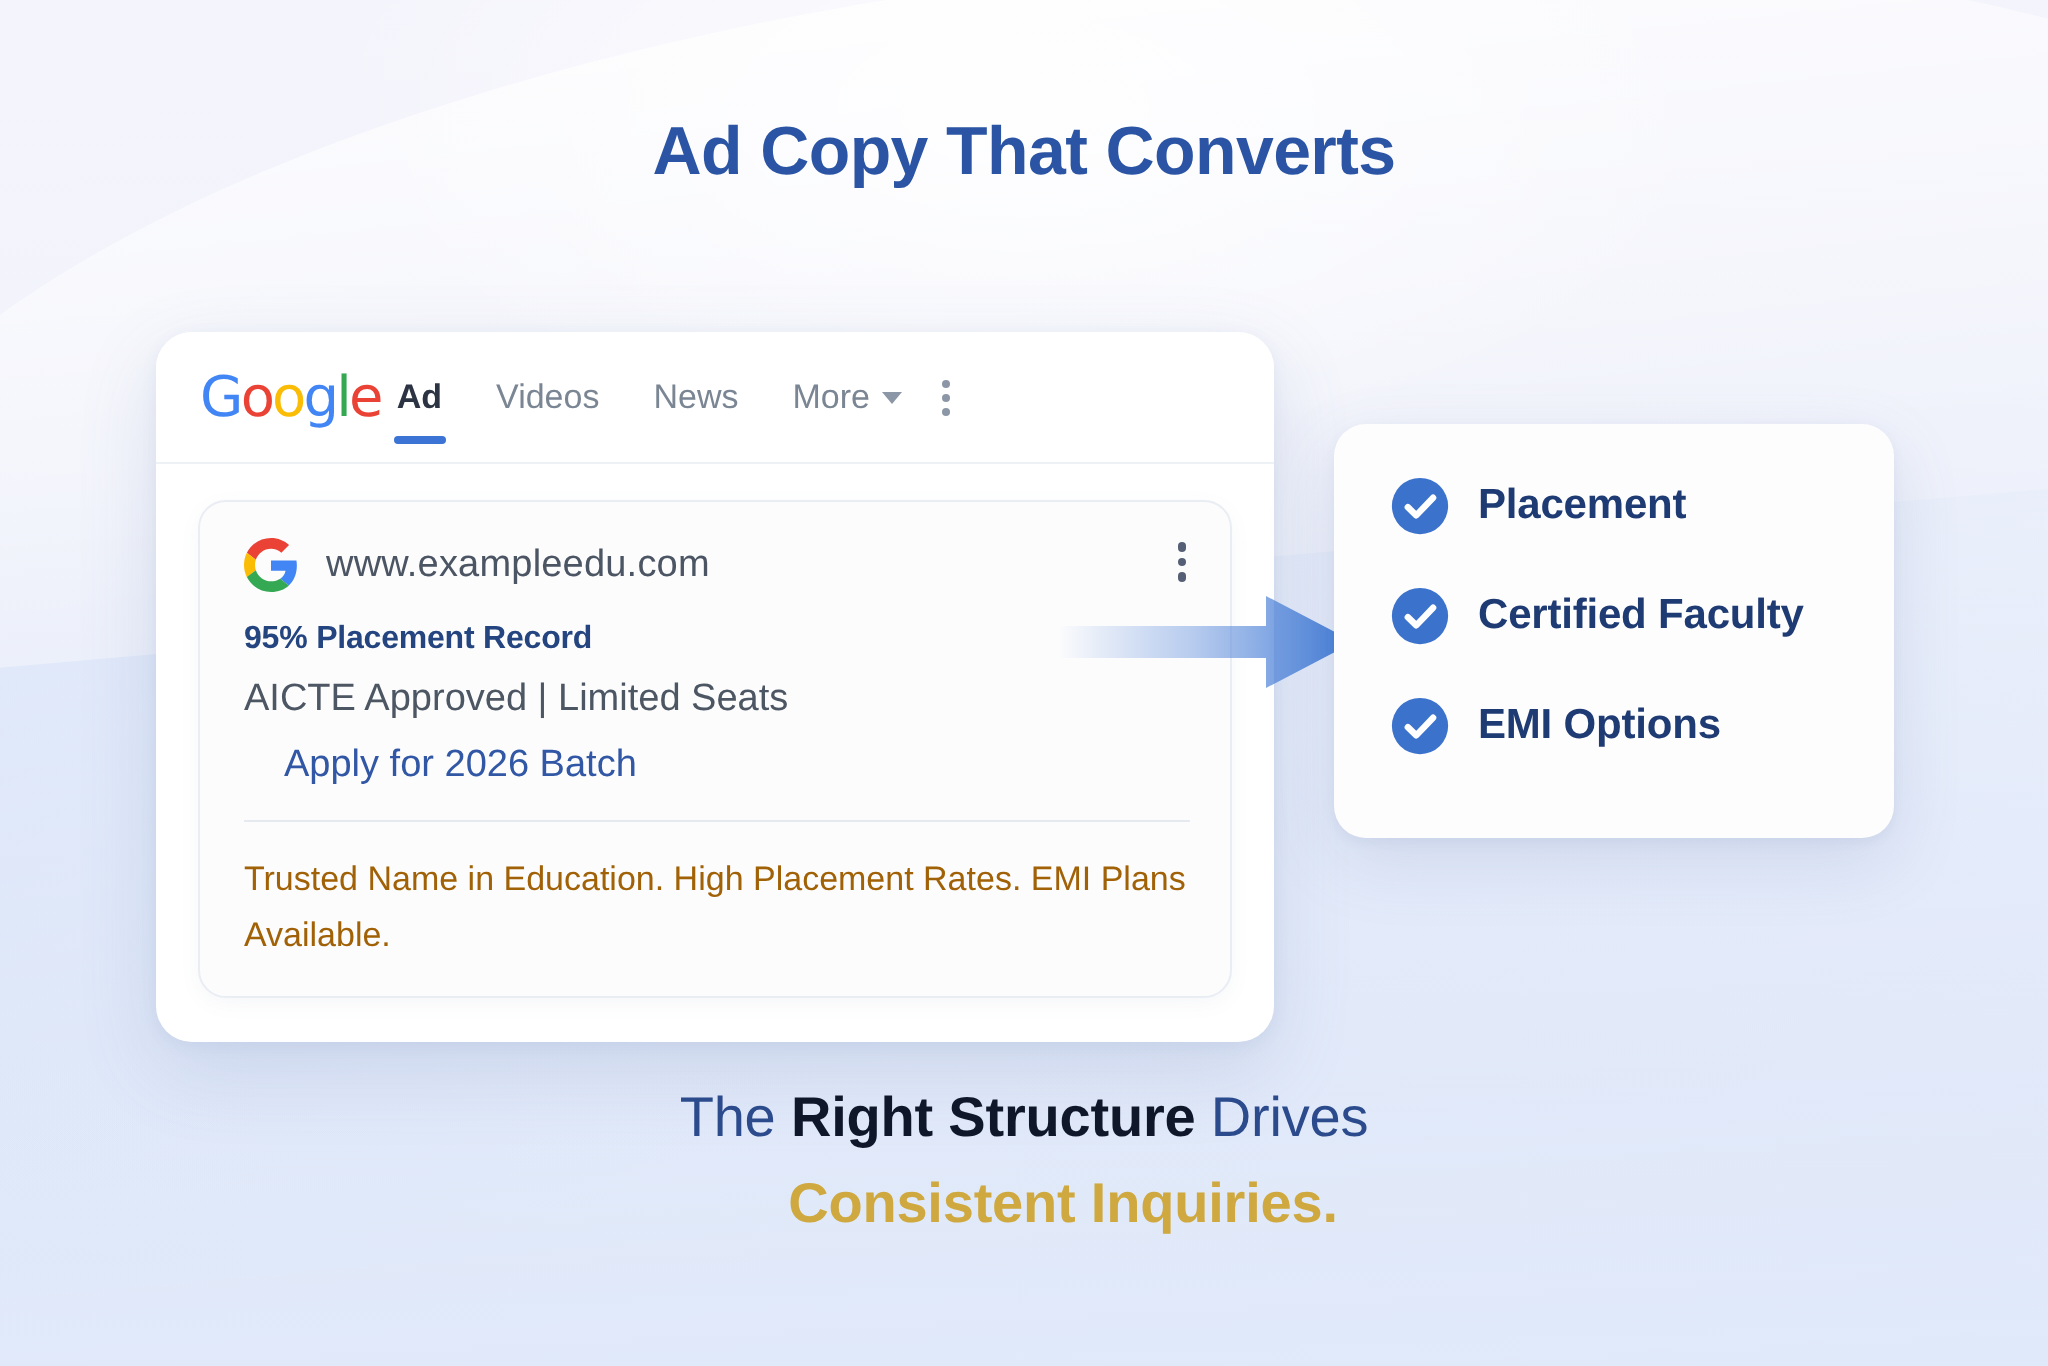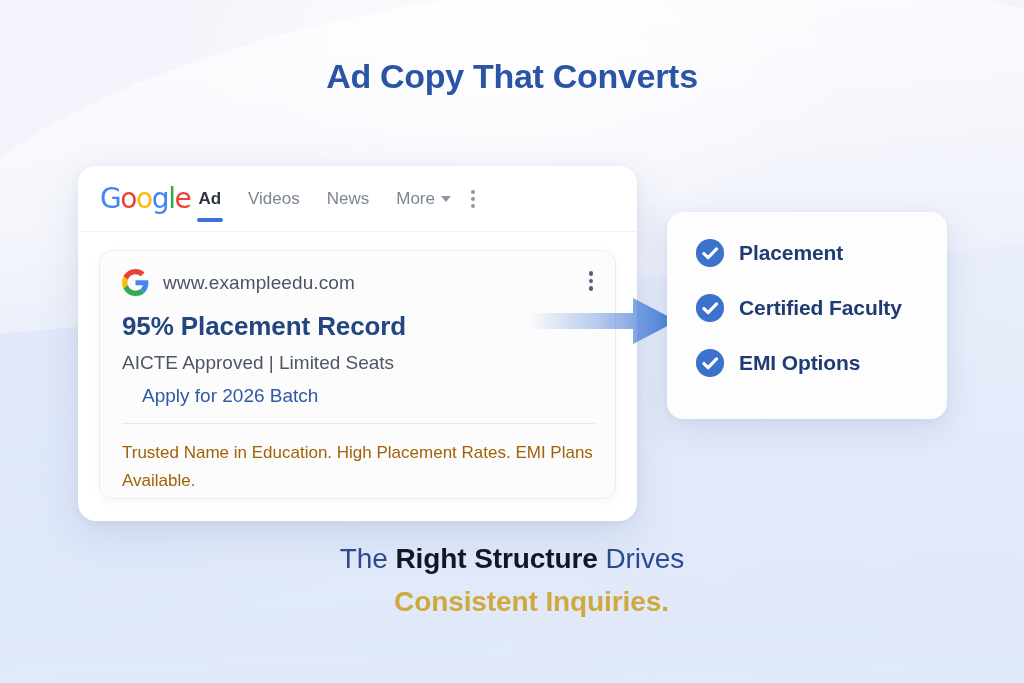--- a/index.html
+++ b/index.html
@@ -194,21 +194,21 @@
   }
   .ad-top .kebab {
     position: absolute;
     right: 2px;
     top: 2px;
     margin-left: 0;
   }
 
   .ad-headline {
     margin-top: 15px;
-    font-size: 26px;
+    font-size: 16px;
     font-weight: bold;
     color: #24457f;
     letter-spacing: -0.1px;
   }
   .ad-sub {
     margin-top: 10px;
     font-size: 19px;
     color: #4d5663;
   }
   .ad-link {

